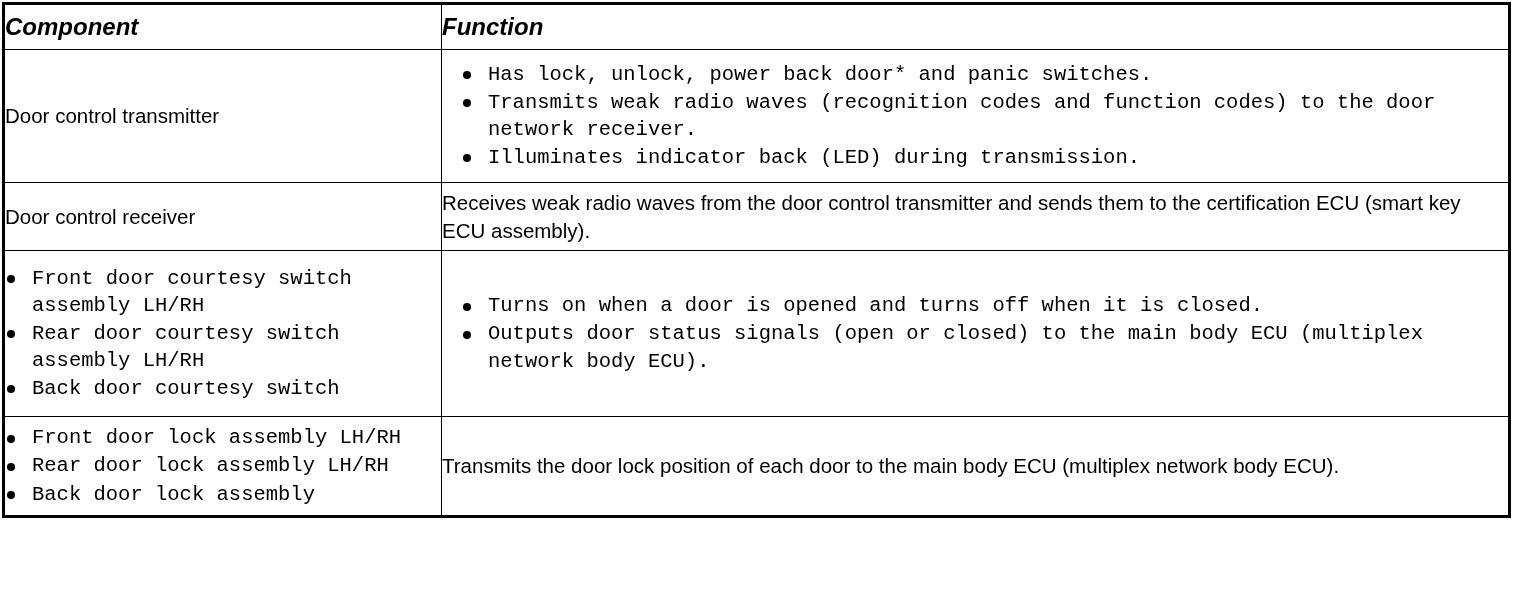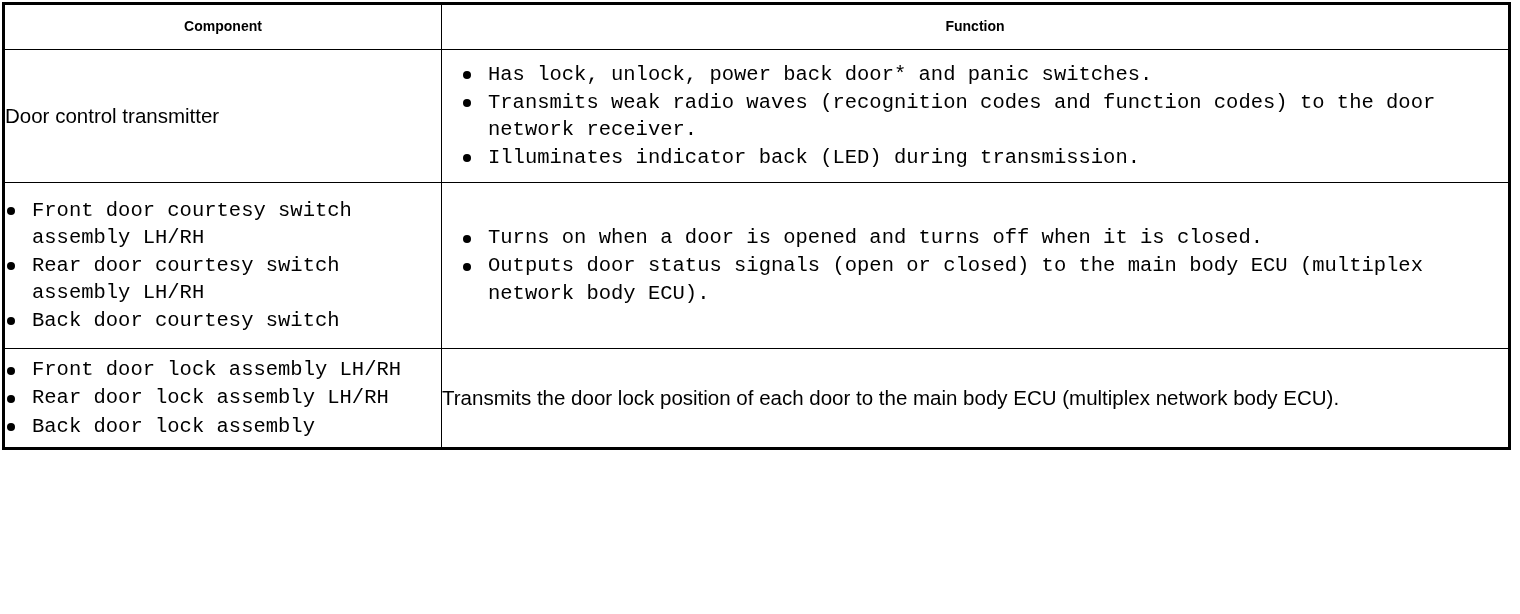--- a/index.html
+++ b/index.html
@@ -40,26 +40,27 @@
   table.spec-table td {
     border: 1px solid #000000;
     vertical-align: middle;
     padding: 0;
     background: #ffffff;
   }
 
   
   thead th {
     border-bottom: 3px solid #000000;
-    text-align: center;
+    text-align: left;
     font-weight: bold;
-    font-size: 14px;
+    font-size: 24px;
     line-height: 1.1;
     height: 44px;
     padding: 4px 8px;
+    font-style: italic;
   }
 
   
   tbody td {
     font-size: 20.5px;
     line-height: 1.32;
     font-weight: normal;
   }
 
   .plain-text {
@@ -131,20 +132,28 @@
         </td>
         <td class="col-right">
           <ul class="bullets">
             <li>Has lock, unlock, power back door* and panic switches.</li>
             <li>Transmits weak radio waves (recognition codes and function codes) to the door network receiver.</li>
             <li>Illuminates indicator back (LED) during transmission.</li>
           </ul>
         </td>
       </tr>
 
+      <tr class="row-receiver">
+        <td class="col-left">
+          <span class="plain-text">Door control receiver</span>
+        </td>
+        <td class="col-right">
+          <span class="plain-text">Receives weak radio waves from the door control transmitter and sends them to the certification ECU (smart key ECU assembly).</span>
+        </td>
+      </tr>
 
       <tr class="row-courtesy">
         <td class="col-left">
           <ul class="bullets">
             <li>Front door courtesy switch assembly LH/RH</li>
             <li>Rear door courtesy switch assembly LH/RH</li>
             <li>Back door courtesy switch</li>
           </ul>
         </td>
         <td class="col-right">

